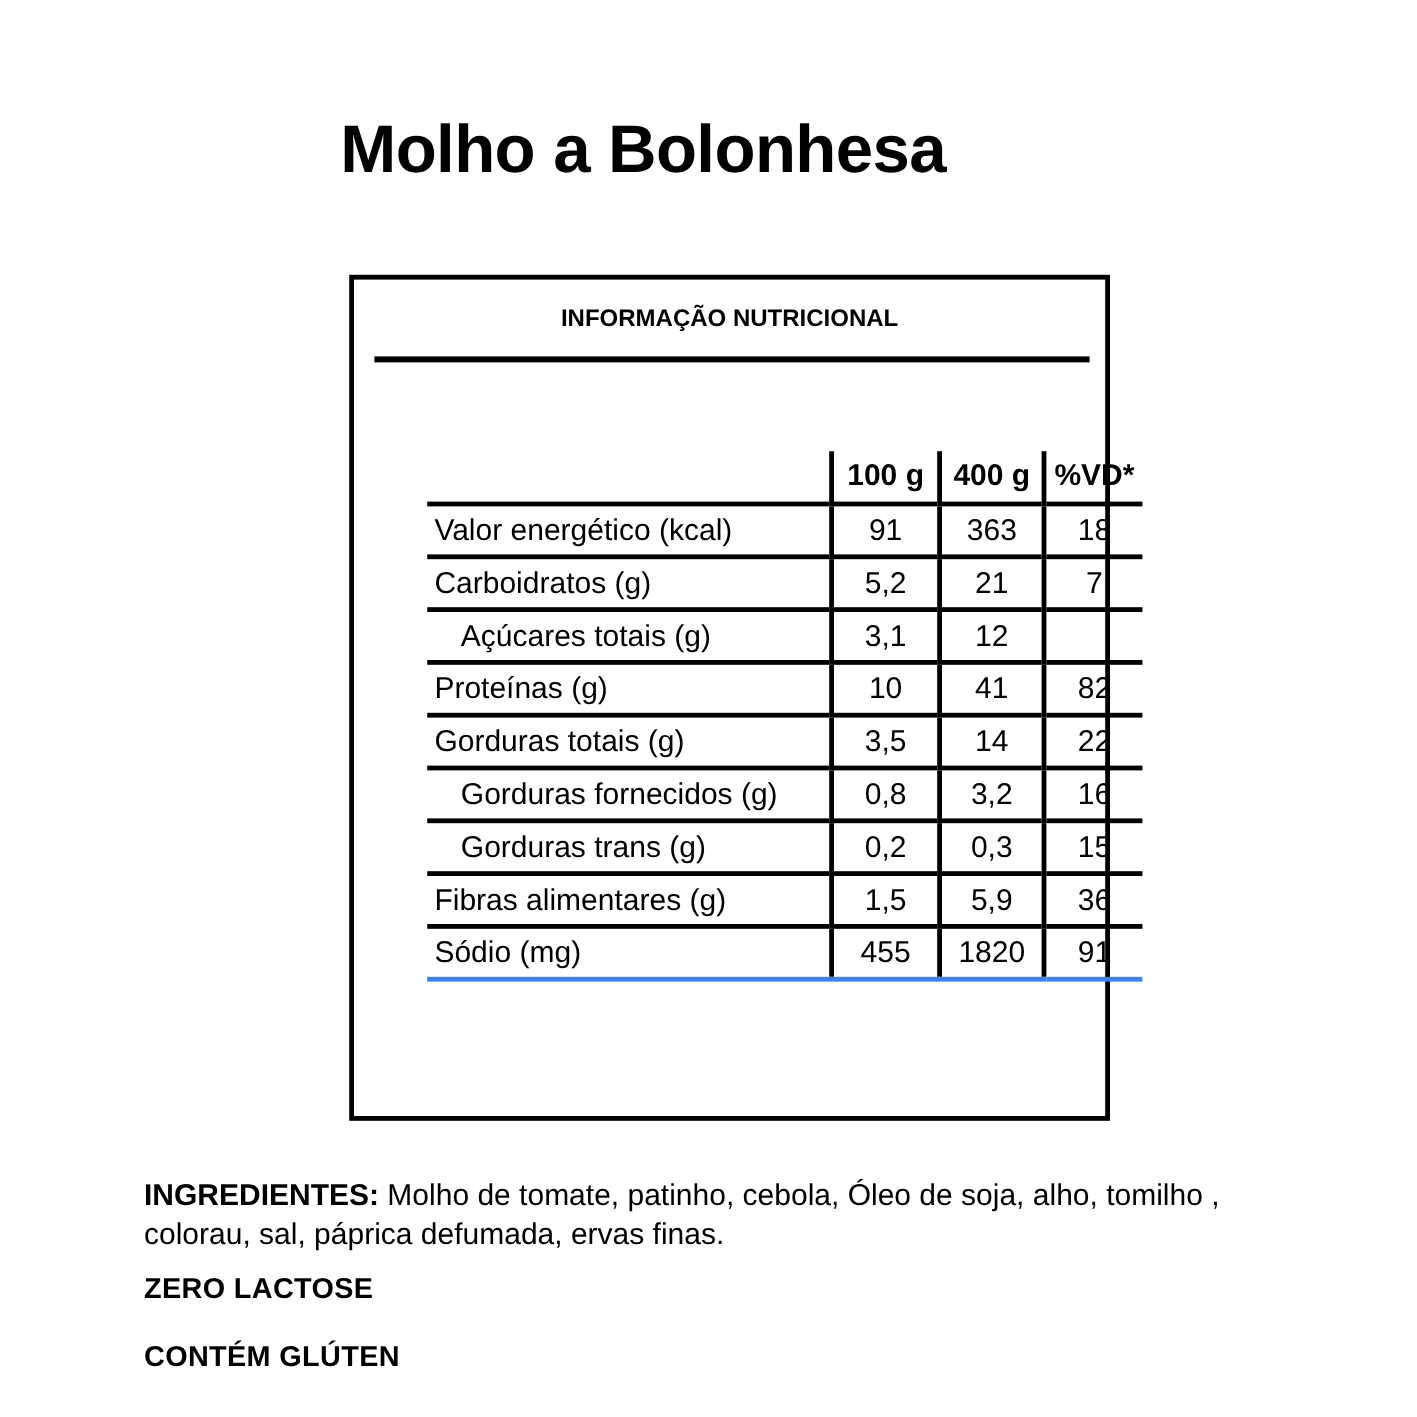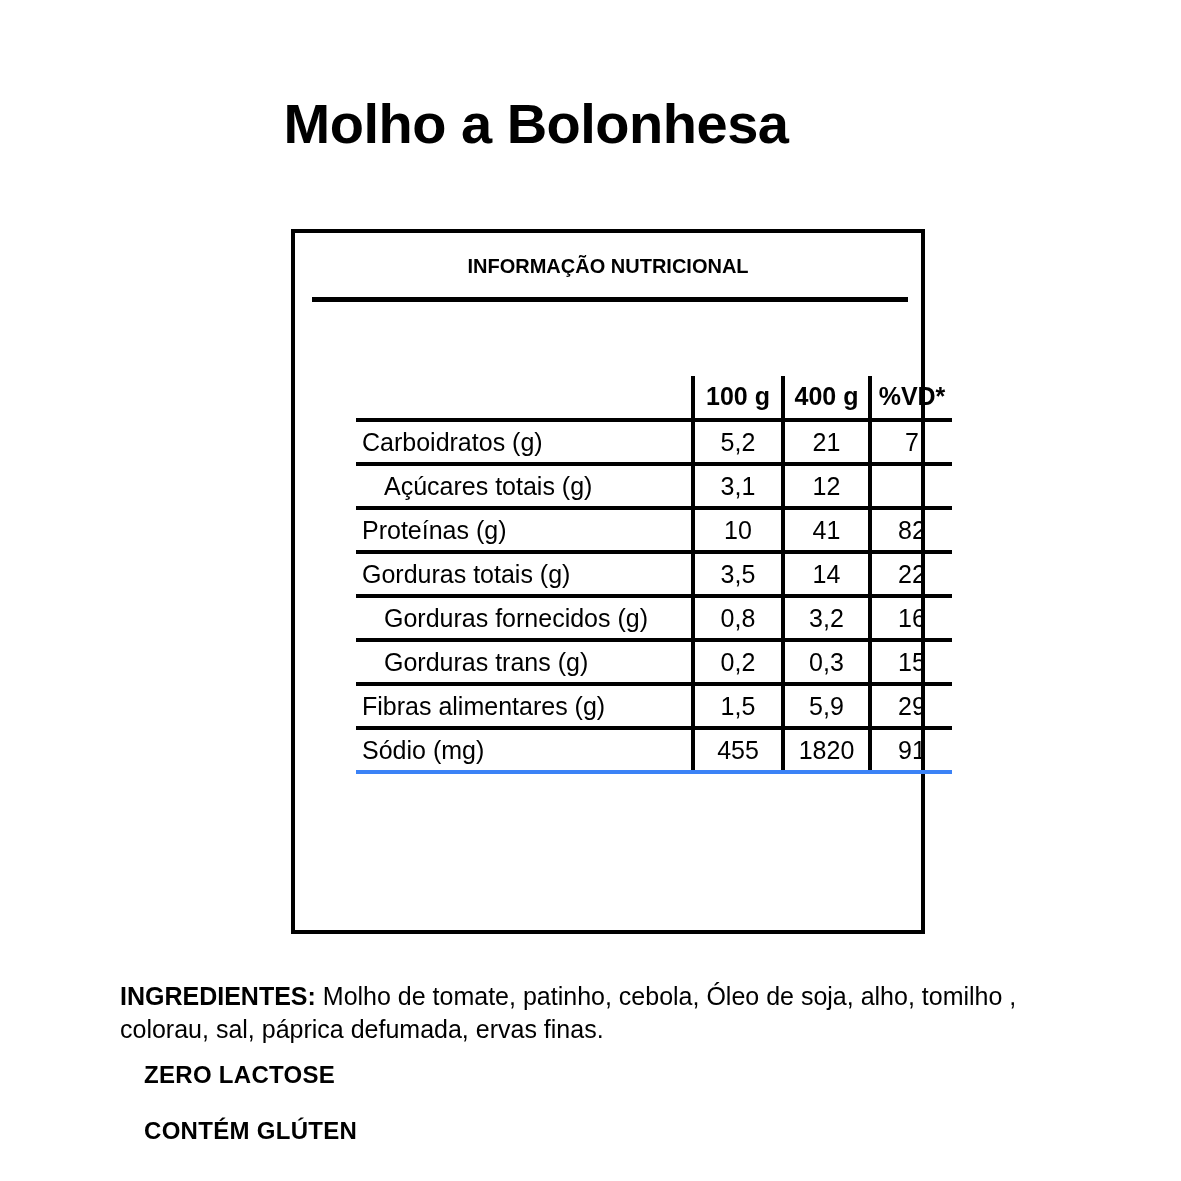--- a/index.html
+++ b/index.html
@@ -146,21 +146,20 @@
     line-height: 1.3;
   }
   .ingredients b { font-weight: bold; }
 
   .claim {
     position: absolute;
     left: 120px;
     font-size: 24px;
     font-weight: bold;
     letter-spacing: 0.3px;
-    margin-left: 24px;
   }
   .claim-lactose { top: 1061px; }
   .claim-gluten  { top: 1117px; }
 </style>
 </head>
 <body>
 
 <div class="product-title">Molho a Bolonhesa</div>
 
 <div class="nutrition-box">
@@ -180,20 +179,26 @@
     <thead>
       <tr class="hdr-row">
         <th class="col-label"></th>
         <th class="col-v1 vsep">100 g</th>
         <th class="col-v2 vsep">400 g</th>
         <th class="col-v3 vsep">%VD*</th>
       </tr>
     </thead>
     <tbody>
       <tr class="data-row">
+        <td class="cell-label">Valor energético (kcal)</td>
+        <td class="vsep">91</td>
+        <td class="vsep">363</td>
+        <td class="vsep">18</td>
+      </tr>
+      <tr class="data-row">
         <td class="cell-label">Carboidratos (g)</td>
         <td class="vsep">5,2</td>
         <td class="vsep">21</td>
         <td class="vsep">7</td>
       </tr>
       <tr class="data-row">
         <td class="cell-label indent">Açúcares totais (g)</td>
         <td class="vsep">3,1</td>
         <td class="vsep">12</td>
         <td class="vsep"></td>
@@ -219,21 +224,21 @@
       <tr class="data-row">
         <td class="cell-label indent">Gorduras trans (g)</td>
         <td class="vsep">0,2</td>
         <td class="vsep">0,3</td>
         <td class="vsep">15</td>
       </tr>
       <tr class="data-row">
         <td class="cell-label">Fibras alimentares (g)</td>
         <td class="vsep">1,5</td>
         <td class="vsep">5,9</td>
-        <td class="vsep">29</td>
+        <td class="vsep">36</td>
       </tr>
       <tr class="data-row">
         <td class="cell-label">Sódio (mg)</td>
         <td class="vsep">455</td>
         <td class="vsep">1820</td>
         <td class="vsep">91</td>
       </tr>
     </tbody>
   </table>
 

